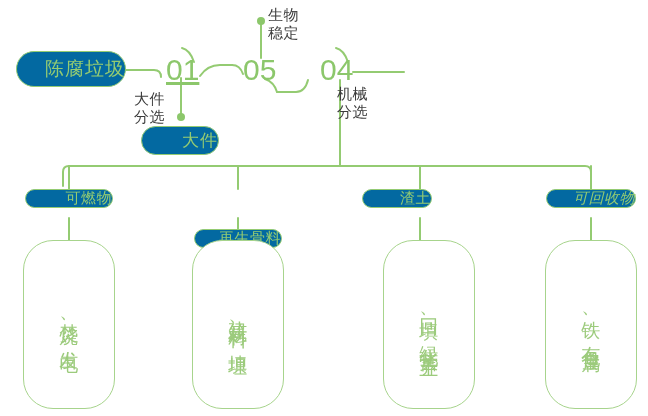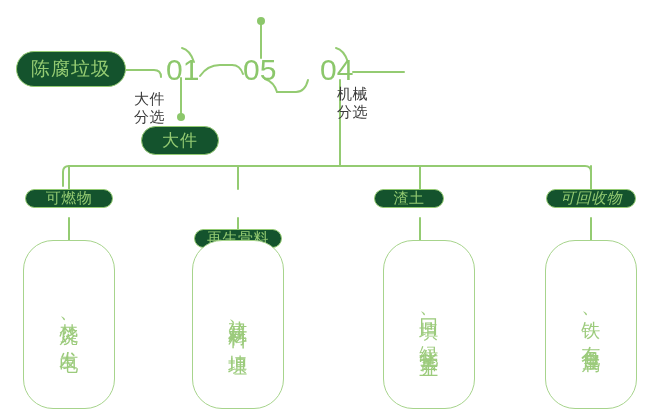--- a/index.html
+++ b/index.html
@@ -30,24 +30,24 @@
 
   
   .pill {
     position: absolute;
     box-sizing: border-box;
     border: 1.6px solid #94cb72;
     border-radius: 999px;
     color: #94cb72;
     display: flex;
     align-items: center;
-    justify-content: center;
+    justify-content: flex-end;
     letter-spacing: 1px;
     white-space: nowrap;
-    background: #14532d;
+    background: #0369a1;
   }
   .pill-source {
     left: 16px;
     top: 51px;
     width: 110px;
     height: 36px;
     font-size: 19px;
   }
   .pill-bulky {
     left: 141px;
@@ -57,21 +57,21 @@
     font-size: 17px;
   }
   .pill-branch {
     top: 189px;
     height: 19px;
     font-size: 15px;
     letter-spacing: 0.5px;
   }
   .pill-b0 { left: 25px;  width: 88px; }
   .pill-b1 { left: 194px; width: 88px; margin-top: 40px; }
-  .pill-b2 { left: 374px; width: 70px; }
+  .pill-b2 { left: 362px; width: 70px; }
   .pill-b3 { left: 546px; width: 90px; font-style: italic; }
 
   
   .outcome-box {
     position: absolute;
     box-sizing: border-box;
     border: 1.5px solid #a7d48c;
     border-radius: 30px;
     background: #ffffff;
     top: 240px;
@@ -98,21 +98,21 @@
 
   
   .stage-num {
     position: absolute;
     color: #8cc76b;
     font-size: 30px;
     font-weight: 400;
     letter-spacing: 0px;
     line-height: 1;
   }
-  .num-01 { left: 166px; top: 55px; }
+  .num-01 { left: 166px; top: 55px; text-decoration: underline; }
   .num-02 { left: 243px; top: 55px; }
   .num-03 { left: 320px; top: 55px; }
 
   
   .annot {
     position: absolute;
     color: #3c3c3c;
     font-size: 15px;
     line-height: 1.2;
     letter-spacing: 0.5px;
@@ -170,20 +170,22 @@
   <div class="pill pill-source">
     <span>陈腐垃圾</span>
   </div>
 
   <div class="stage-num num-01">01</div>
   <div class="stage-num num-02">05</div>
   <div class="stage-num num-03">04</div>
 
   <div class="annot annot-bulky">大件
 分选</div>
+  <div class="annot annot-bio">生物
+稳定</div>
   <div class="annot annot-mech">机械
 分选</div>
 
   <div class="pill pill-bulky">
     <span>大件</span>
   </div>
 
   <div class="pill pill-branch pill-b0">
     <span>可燃物</span>
   </div>

